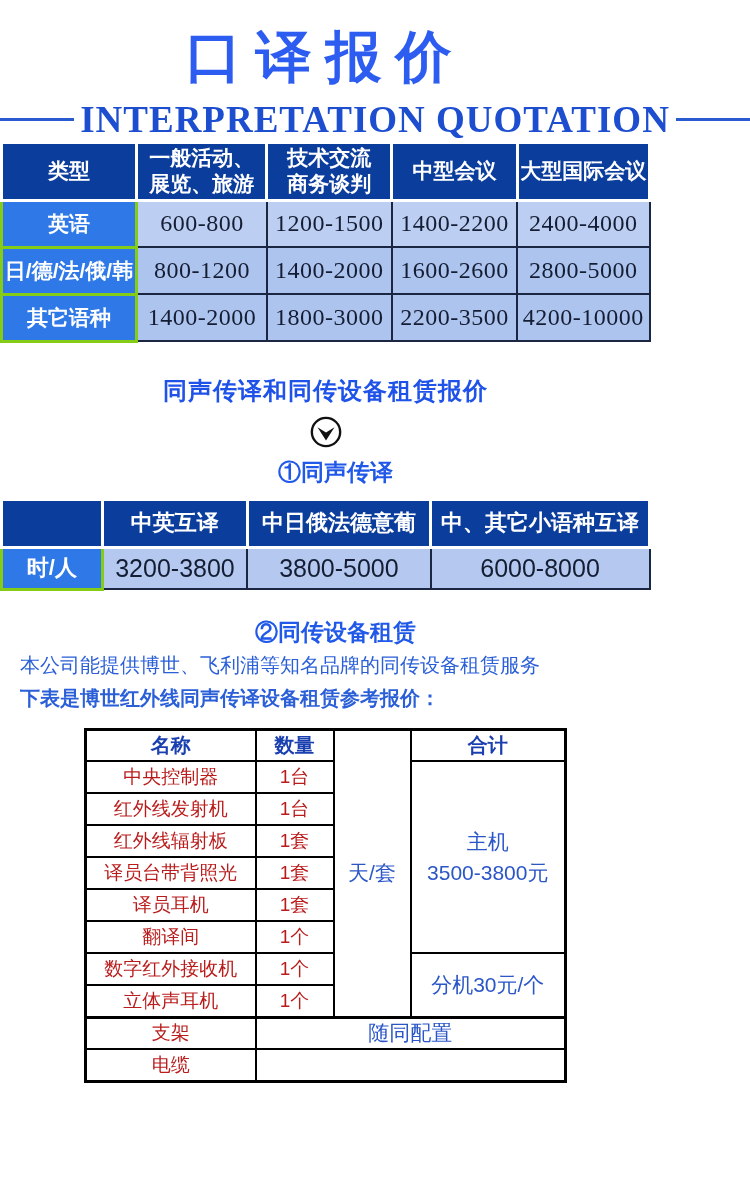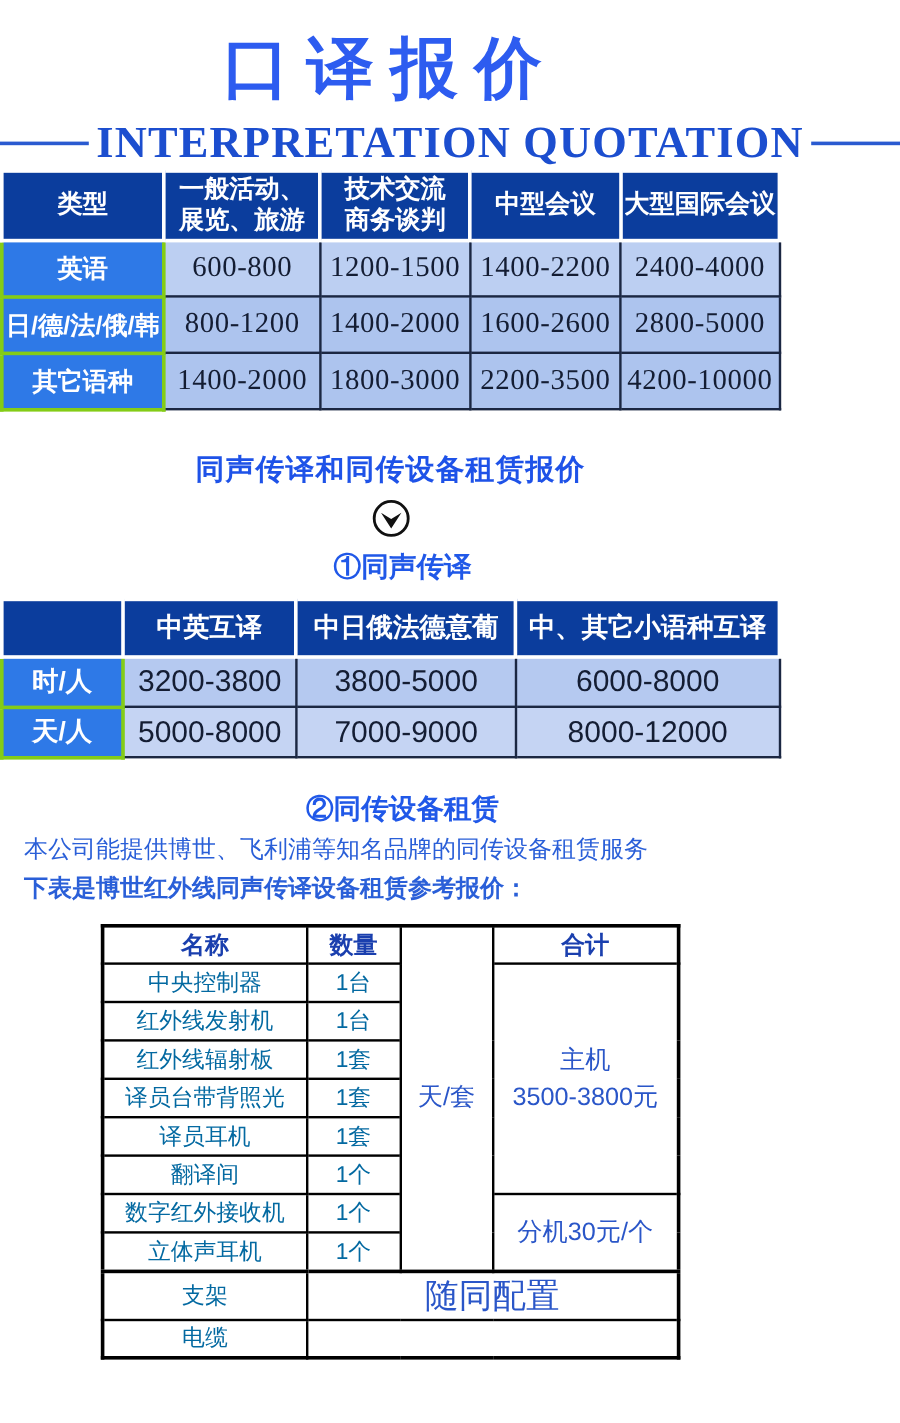--- a/index.html
+++ b/index.html
@@ -113,35 +113,35 @@
     table-layout: fixed;
     margin: 16px auto 30px;
     border: 3px solid #000000;
   }
   table.equip-table td {
     border: 2px solid #000000;
     text-align: center;
     vertical-align: middle;
     height: 32px;
     font-size: 19px;
-    color: #0369a1;
+    color: #b91c1c;
   }
   table.equip-table td.t3hd {
     font-weight: 700;
     color: #1a3fae;
     font-size: 20px;
   }
   table.equip-table td.merged {
     color: #2a56c8;
     font-size: 21px;
     white-space: pre-line;
     line-height: 1.5;
   }
   table.equip-table tr.bracket-row td { border-top: 3px solid #000000; }
-  table.equip-table td.wide { color: #2a56c8; font-size: 28px; }
+  table.equip-table td.wide { color: #2a56c8; font-size: 21px; }
 </style>
 </head>
 <body>
 
 <div class="page">
 
   <div class="title">口译报价</div>
   <div class="subtitle-row">
     <div class="subtitle-line"></div>
     <div class="subtitle">INTERPRETATION QUOTATION</div>
@@ -213,26 +213,20 @@
         <td class="hd">中英互译</td>
         <td class="hd">中日俄法德意葡</td>
         <td class="hd">中、其它小语种互译</td>
       </tr>
       <tr class="rowA">
         <td class="lbl">时/人</td>
         <td class="num">3200-3800</td>
         <td class="num">3800-5000</td>
         <td class="num">6000-8000</td>
       </tr>
-      <tr class="rowB">
-        <td class="lbl">天/人</td>
-        <td class="num">5000-8000</td>
-        <td class="num">7000-9000</td>
-        <td class="num">8000-12000</td>
-      </tr>
     </tbody>
   </table>
 
   <div class="section-label equip-label">②同传设备租赁</div>
   <div class="body-line">本公司能提供博世、飞利浦等知名品牌的同传设备租赁服务</div>
   <div class="body-line bold">下表是博世红外线同声传译设备租赁参考报价：</div>
 
   <table class="equip-table">
     <colgroup>
         <col style="width:170px">

